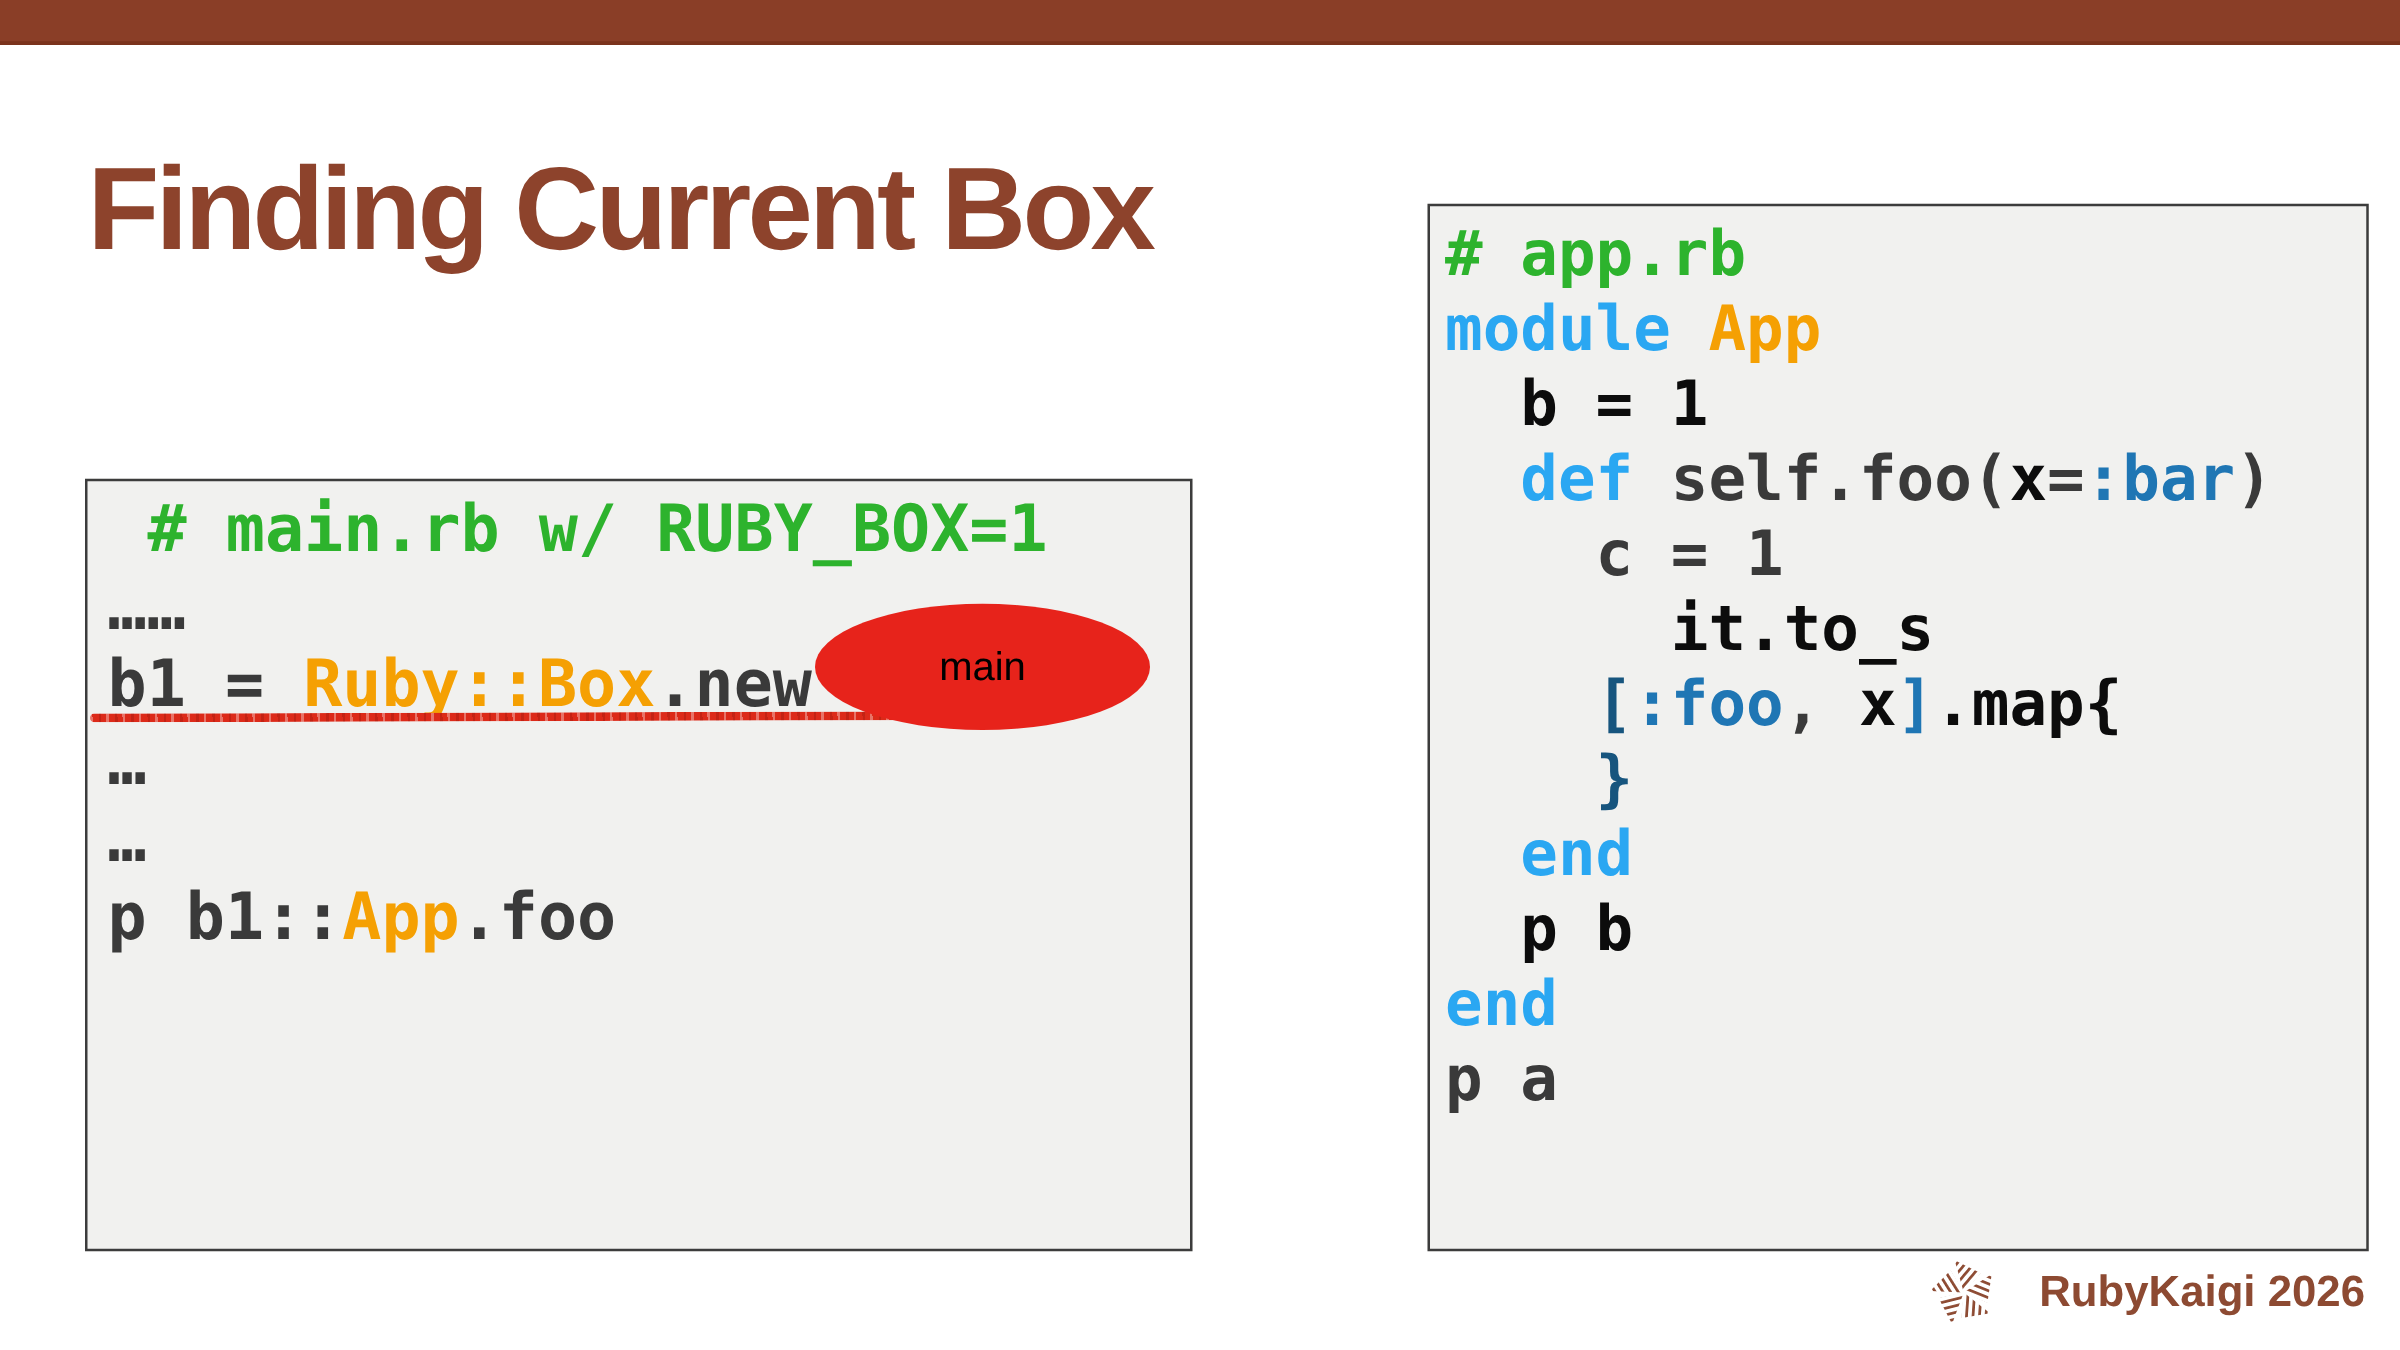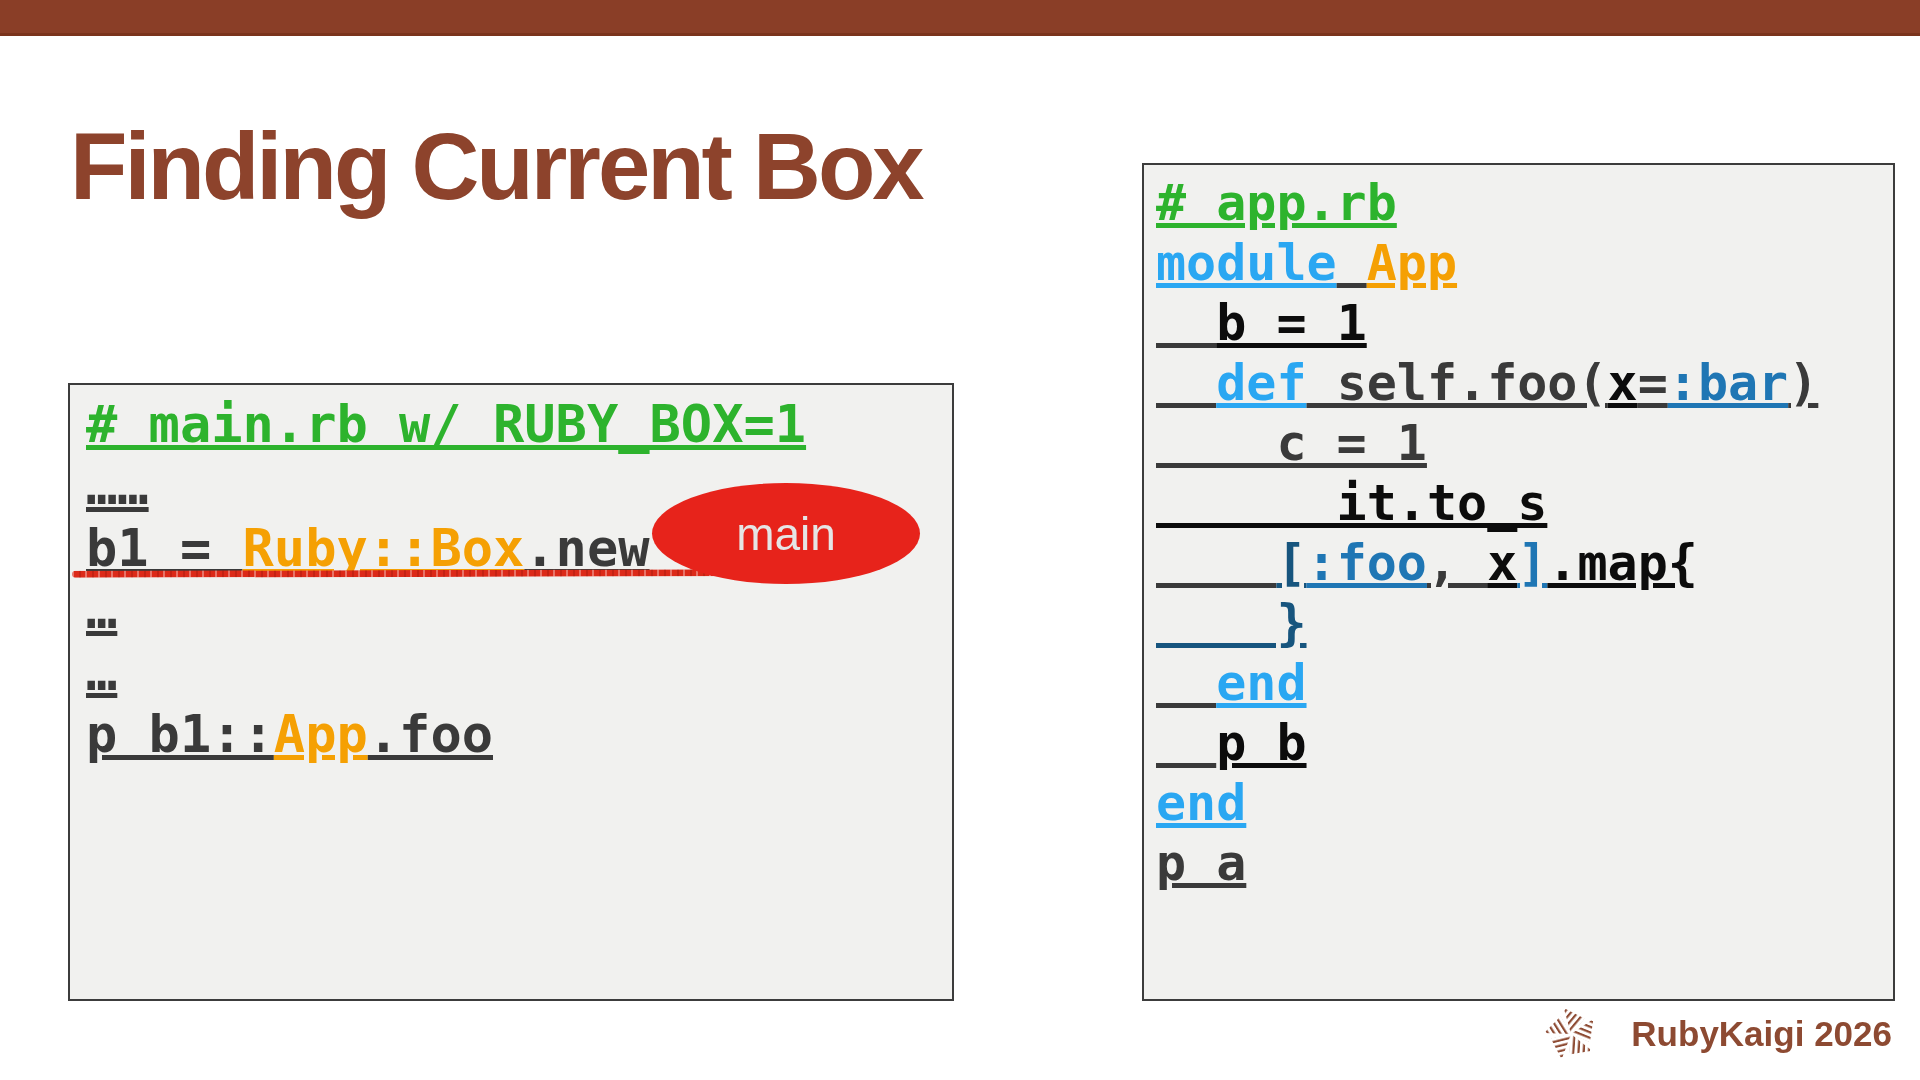--- a/index.html
+++ b/index.html
@@ -16,50 +16,50 @@
 
   .codebox{position:absolute;background:#f1f1ef;border:2px solid #3c3c3c;
            box-sizing:border-box;
            font-family:"DejaVu Sans Mono","Liberation Mono",monospace;
            font-weight:bold;font-size:52px;}
   .codebox-left{left:68px;top:383px;width:886px;height:618px;padding:8px 16px;}
   .codebox-right{left:1142px;top:163px;width:753px;height:838px;padding:8px 12px;
                  font-size:50px;}
   .codebox-left .code-line{height:62px;line-height:62px;white-space:pre;}
   .codebox-right .code-line{height:60px;line-height:60px;white-space:pre;}
-  .code-line span{white-space:pre;text-decoration:underline;}
+  .code-line span{white-space:pre;}
 
   .error-underline{position:absolute;left:72px;top:570px;width:652px;height:7px;
         background:#dc2a19;border-radius:4px;transform:rotate(-0.15deg);
         background-image:repeating-linear-gradient(90deg,
           rgba(255,255,255,0.35) 0 2px, rgba(220,42,25,0) 2px 7px,
           rgba(150,20,10,0.35) 7px 9px, rgba(220,42,25,0) 9px 13px);}
 
   .main-ellipse{position:absolute;left:652px;top:483px;width:268px;height:101px;
         background:#e7231b;border-radius:50%;
         display:flex;align-items:center;justify-content:center;}
-  .main-ellipse span{color:#e5e5e5;font-size:46px;font-weight:400;
+  .main-ellipse span{color:#000000;font-size:32px;font-weight:400;
         font-family:"Liberation Sans",sans-serif;}
 
   .footer-logo{position:absolute;right:28px;bottom:16px;height:60px;
         display:flex;align-items:center;gap:31px;}
   .footer-logo .logo-text{color:#8d4a32;font-size:35px;font-weight:700;
         letter-spacing:0px;font-family:"Liberation Sans",sans-serif;}
   .footer-logo svg{display:block;}
 </style>
 </head>
 <body>
 
 <div class="topbar"></div>
 
 <h1 class="slide-title">Finding Current Box</h1>
 
 <div class="codebox codebox-left">
   <div>
-      <div class="code-line"><span style="color: rgb(45, 179, 45);"># main.rb w/ RUBY_BOX=1</span></div>
+      <div class="code-line"><span style="color: rgb(45, 179, 45); margin-left: 32px;"># main.rb w/ RUBY_BOX=1</span></div>
       <div class="code-line"><span style="color: rgb(58, 58, 58);">……</span></div>
       <div class="code-line"><span style="color: rgb(58, 58, 58);">b1 = </span><span style="color: rgb(245, 160, 3); text-align: center;">Ruby::Box</span><span style="color: rgb(58, 58, 58);">.new</span></div>
       <div class="code-line"><span style="color: rgb(58, 58, 58);">…</span></div>
       <div class="code-line"><span style="color: rgb(58, 58, 58);">…</span></div>
       <div class="code-line"><span style="color: rgb(58, 58, 58);">p b1::</span><span style="color: rgb(245, 160, 3);">App</span><span style="color: rgb(58, 58, 58);">.foo</span></div>
     </div>
 </div>
 
 <div class="error-underline"></div>
 

